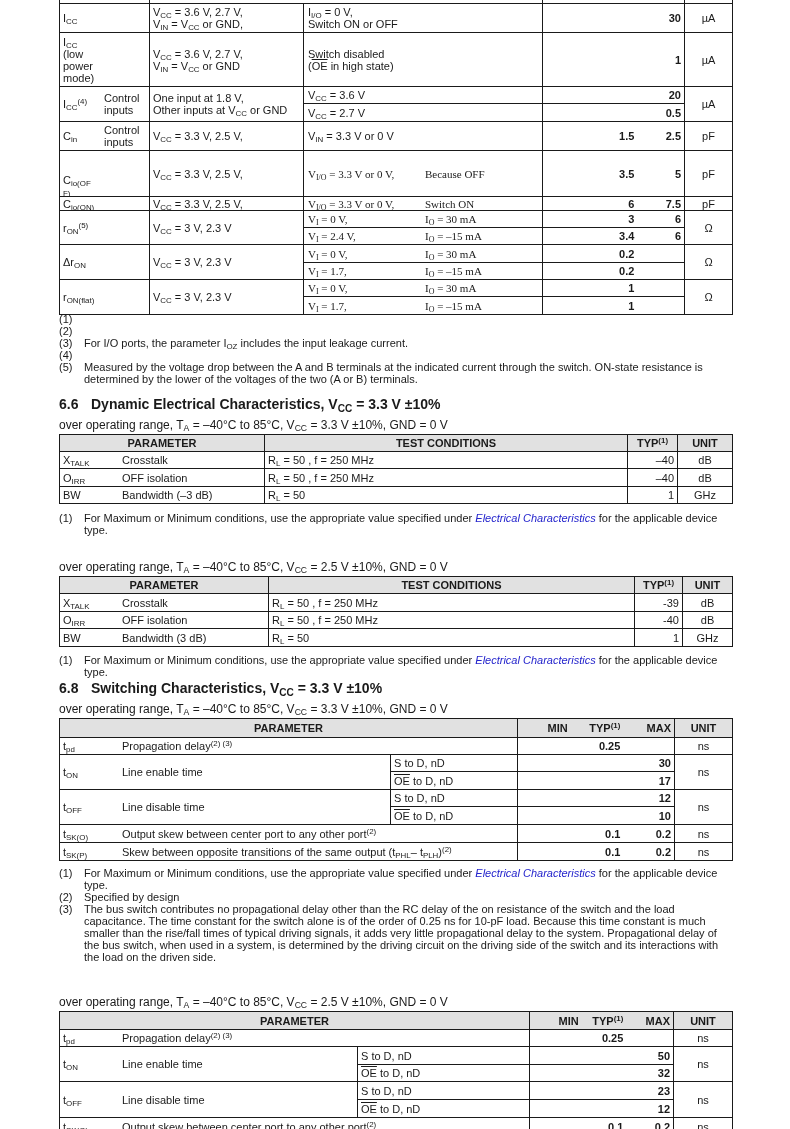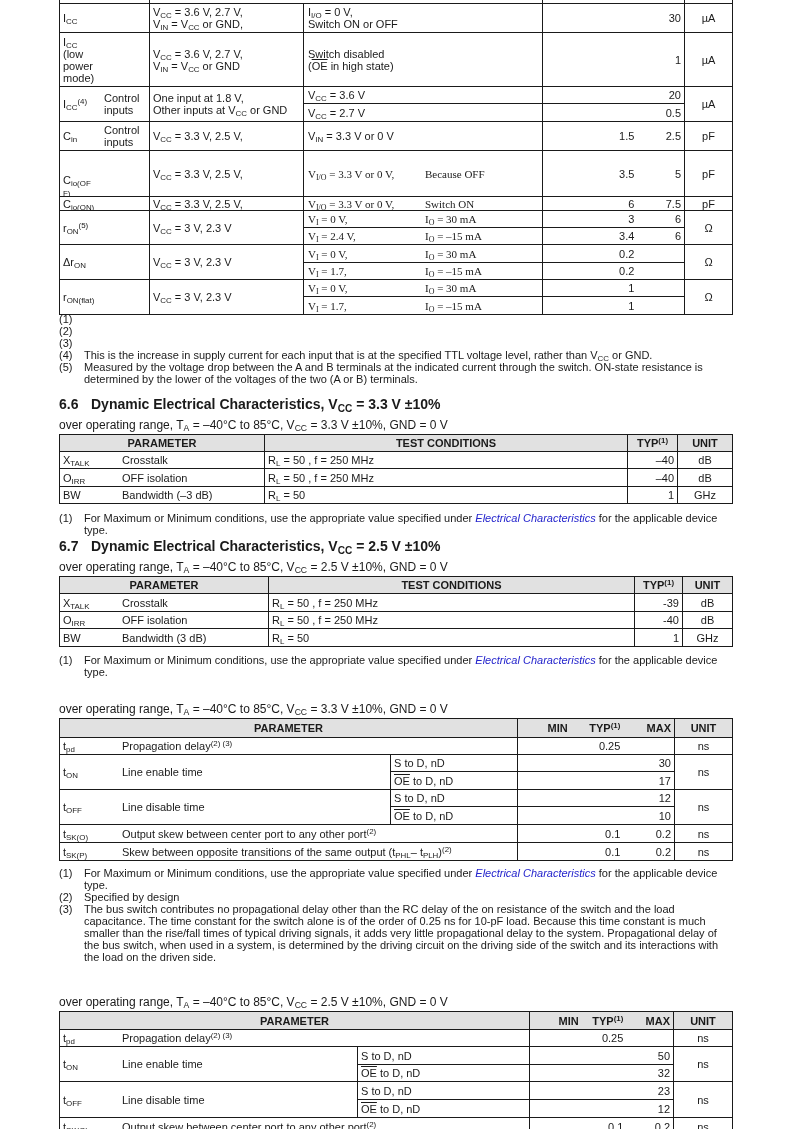--- a/index.html
+++ b/index.html
@@ -4,21 +4,21 @@
 <style>
   body { margin: 0; background: #ffffff; }
   #page { position: relative; width: 790px; height: 1129px; overflow: hidden; background: #ffffff;
           font-family: "Liberation Sans", sans-serif; color: #1a1a1a; }
   .blk { position: absolute; left: 59px; }
   table.dt { border-collapse: collapse; table-layout: fixed; font-size: 11px; }
   table.dt td, table.dt th { border: 1px solid #1a1a1a; padding: 0 3px; line-height: 12px;
           vertical-align: middle; white-space: nowrap; overflow: hidden; }
   table.dt th { background: #e1e1e1; font-weight: bold; text-align: center; }
   table.dt td.cond2 { padding: 0 4px; }
-  table.dt td.vals, table.dt th.vals { padding: 0; }
+  table.dt td.vals, table.dt th.vals { padding: 0; font-weight: bold; }
   .sub { font-size: 0.72em; vertical-align: -0.28em; line-height: 0; }
   .sup { font-size: 0.72em; vertical-align: 0.5em; line-height: 0; }
   .ov { text-decoration: overline; }
   .link { color: #2323cc; font-style: italic; cursor: pointer; }
   .r { text-align: right; }
   .c { text-align: center; }
   .pc { display: flex; align-items: center; }
   .pc .sym { flex: none; width: 41px; }
   .pc .sym.wide { width: 59px; }
   .two { display: flex; font-family: Liberation Serif, serif; }
@@ -279,24 +279,24 @@
 
   <div class="fn" style="top:313px">
     <div class="item">
         <span class="n">(1)</span>
       </div>
     <div class="item">
         <span class="n">(2)</span>
       </div>
     <div class="item">
         <span class="n">(3)</span>
+        <span>For I/O ports, the parameter I<span class="sub">OZ</span> includes the input leakage current.</span>
       </div>
     <div class="item">
         <span class="n">(4)</span>
-        <span>This is the increase in supply current for each input that is at the specified TTL voltage level, rather than V<span class="sub">CC</span> or GND.</span>
       </div>
     <div class="item">
         <span class="n">(5)</span>
         <span>Measured by the voltage drop between the A and B terminals at the indicated current through the switch. ON-state resistance is determined by the lower of the voltages of the two (A or B) terminals.</span>
       </div>
   </div>
 
   <h2 class="sec" style="top:396px"><span class="num">6.6</span><span>Dynamic Electrical Characteristics, V<span class="sub">CC</span> = 3.3 V ±10%</span></h2>
   <div class="subt" style="top:418px">over operating range, T<span class="sub">A</span> = –40°C to 85°C, V<span class="sub">CC</span> = 3.3 V ±10%, GND = 0 V</div>
   <div class="blk" style="top:434px">
@@ -350,21 +350,20 @@
     </tbody>
       </table>
   </div>
   <div class="fn" style="top:512px">
     <div class="item">
         <span class="n">(1)</span>
         <span>For Maximum or Minimum conditions, use the appropriate value specified under <span class="link">Electrical Characteristics</span> for the applicable device type.</span>
       </div>
   </div>
 
-  <h2 class="sec" style="top:538px"><span class="num">6.7</span><span>Dynamic Electrical Characteristics, V<span class="sub">CC</span> = 2.5 V ±10%</span></h2>
   <div class="subt" style="top:560px">over operating range, T<span class="sub">A</span> = –40°C to 85°C, V<span class="sub">CC</span> = 2.5 V ±10%, GND = 0 V</div>
   <div class="blk" style="top:576px">
     <table class="dt" style="width:673px">
       <colgroup>
           <col style="width:209px">
           <col style="width:366px">
           <col style="width:48px">
           <col style="width:50px">
         </colgroup>
       <tbody>
@@ -410,20 +409,21 @@
     </tbody>
       </table>
   </div>
   <div class="fn" style="top:654px">
     <div class="item">
         <span class="n">(1)</span>
         <span>For Maximum or Minimum conditions, use the appropriate value specified under <span class="link">Electrical Characteristics</span> for the applicable device type.</span>
       </div>
   </div>
 
+  <h2 class="sec" style="top:680px"><span class="num">6.8</span><span>Switching Characteristics, V<span class="sub">CC</span> = 3.3 V ±10%</span></h2>
   <div class="subt" style="top:702px">over operating range, T<span class="sub">A</span> = –40°C to 85°C, V<span class="sub">CC</span> = 3.3 V ±10%, GND = 0 V</div>
   <div class="blk" style="top:718px">
     <table class="dt" style="width:673px">
       <colgroup>
           <col style="width:331px">
           <col style="width:127px">
           <col style="width:157px">
           <col style="width:58px">
         </colgroup>
       <tbody>

